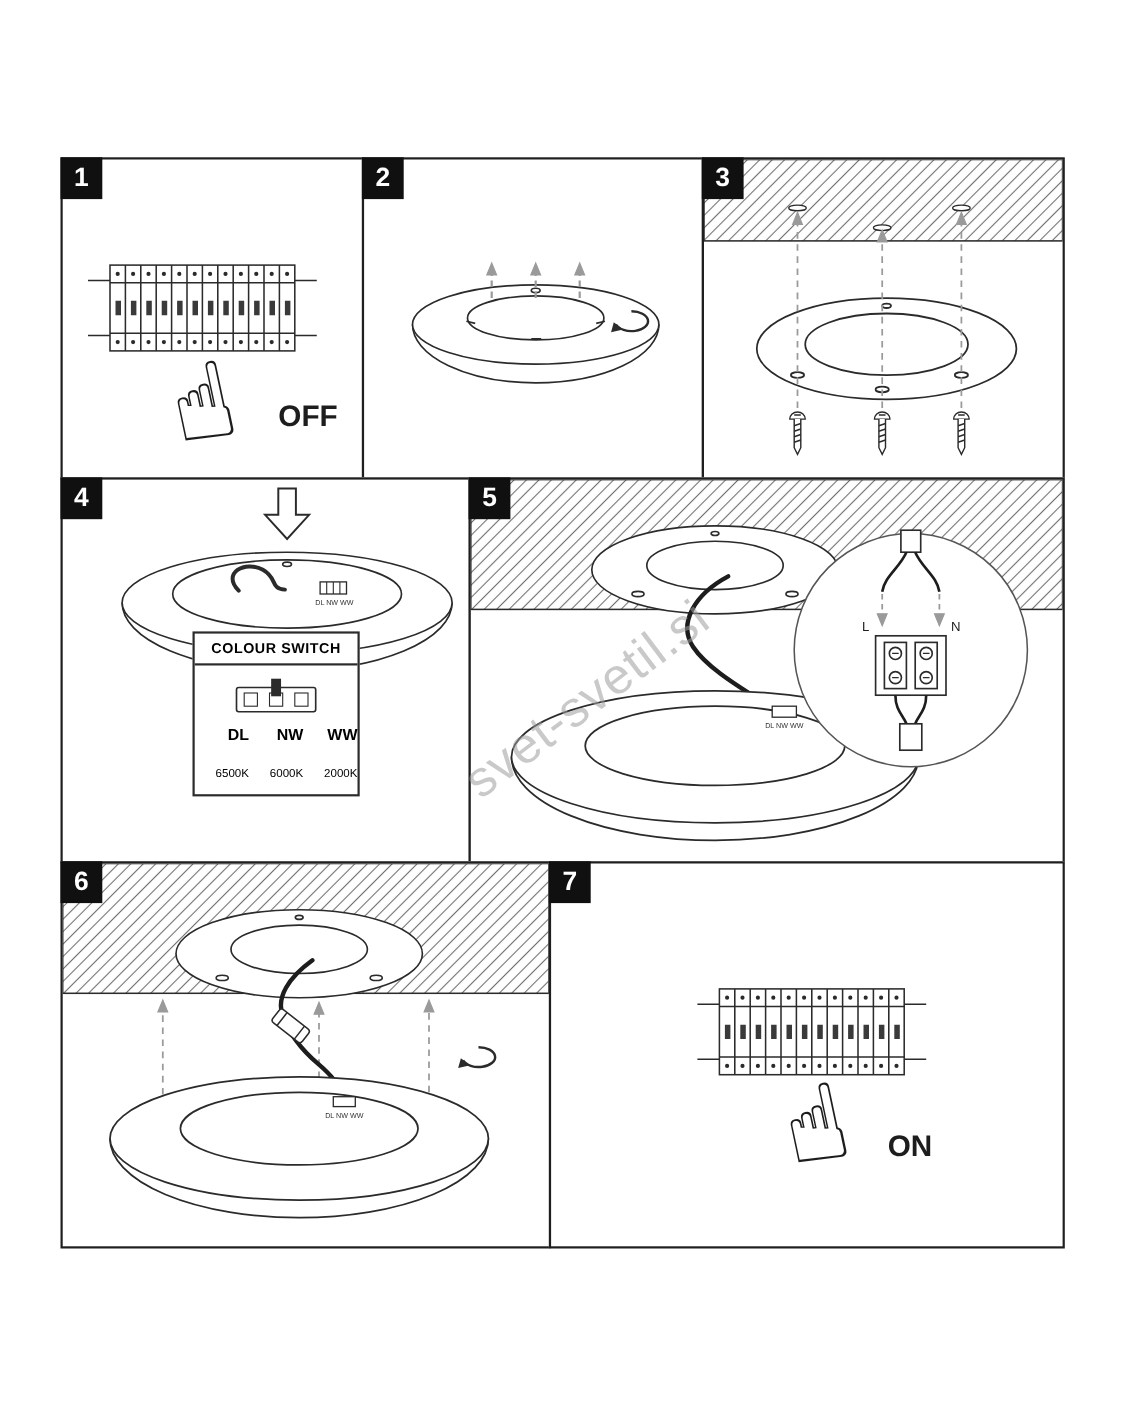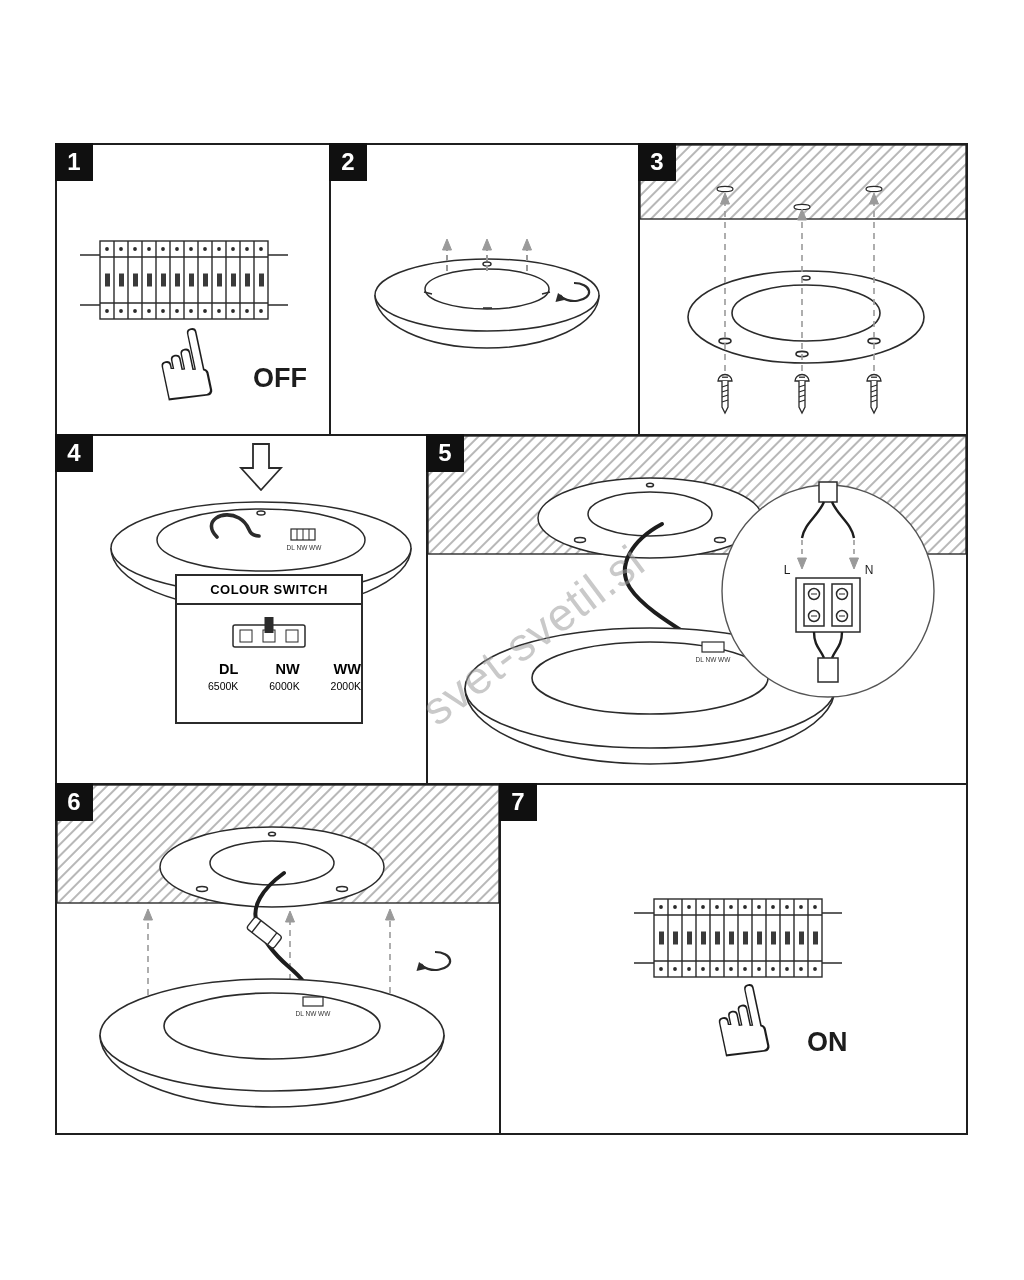--- a/index.html
+++ b/index.html
@@ -3,29 +3,29 @@
 <meta charset="utf-8">
 <style>
   *{box-sizing:border-box;margin:0;padding:0}
   html,body{background:#fff}
   body{font-family:"Liberation Sans",sans-serif}
   .page{position:relative;width:1024px;height:1280px;background:#fff;overflow:hidden}
   .panel{position:absolute;border:2px solid #1f1f1f;background:#fff}
   .panel > svg{position:absolute;left:0;top:0;display:block}
   .badge{position:absolute;left:-2px;top:-2px;width:38px;height:38px;background:#101010;color:#fff;
          font-size:24px;font-weight:bold;display:flex;align-items:center;justify-content:center;z-index:4}
-  .cswitch{position:absolute;left:118px;top:138px;width:188px;height:150px;border:2px solid #2b2b2b;
+  .cswitch{position:absolute;left:118px;top:138px;width:152px;height:150px;border:2px solid #2b2b2b;
            background:#fff;display:flex;flex-direction:column;z-index:2}
   .cs-title{border-bottom:2px solid #2b2b2b;text-align:center;font-weight:bold;font-size:13px;
             padding:6px 2px;letter-spacing:.5px}
   .cs-graphic{display:flex;justify-content:center;align-items:center;flex:0 0 54px}
   .cs-labels{display:flex;flex:1;padding-top:2px}
   .cs-col{flex:1;text-align:right}
   .cs-mode{font-weight:bold;font-size:14.5px}
-  .cs-temp{font-size:10.5px;margin-top:3px}
+  .cs-temp{font-size:10.5px;margin-top:20px}
   .watermark{position:absolute;left:318px;top:608px;width:430px;text-align:center;font-size:46px;
              color:#9d9d9d;opacity:.55;transform:rotate(-37deg);letter-spacing:1px;
              pointer-events:none;z-index:6;white-space:nowrap}
   svg text{font-family:"Liberation Sans","DejaVu Sans",sans-serif}
   .hand{font-family:"DejaVu Sans",sans-serif}
 </style>
 </head>
 <body>
 
 <div class="page">

